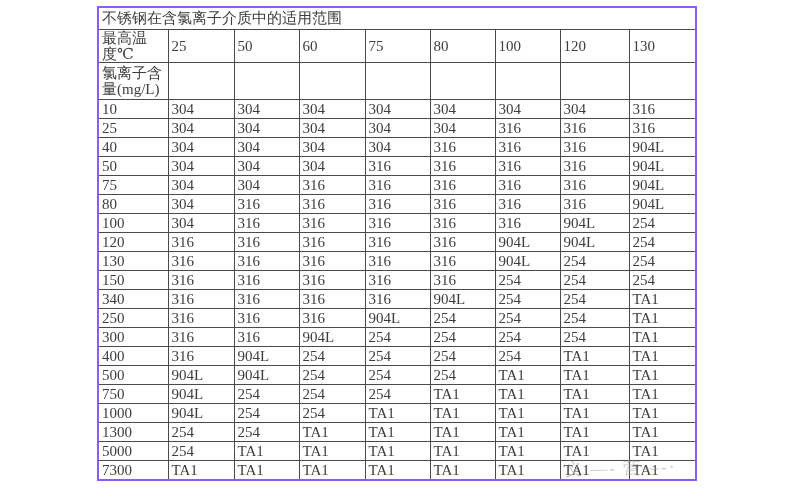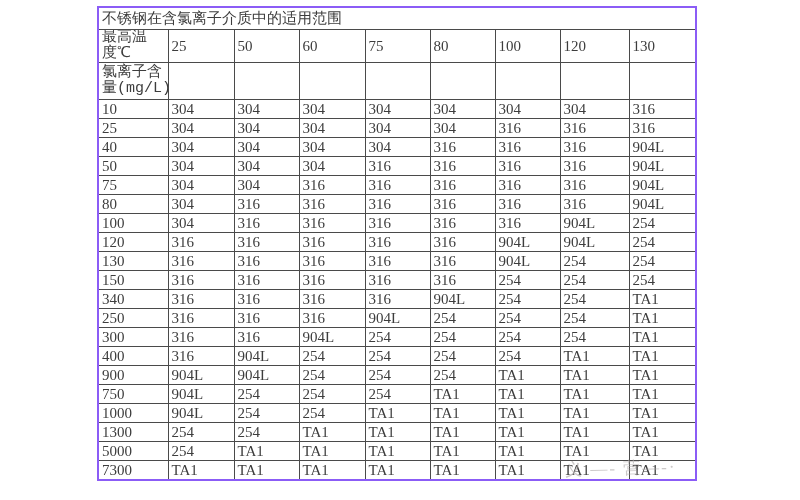--- a/index.html
+++ b/index.html
@@ -40,21 +40,20 @@
     font-size: 15px;
     padding-left: 4px;
   }
   .hdr1 td, .hdr1 th { height: 32px; }
   .hdr2 td, .hdr2 th { height: 36px; margin-top: 15px; }
   .corner-cell, .chloride-hdr {
     font-weight: bold;
     font-size: 14px;
     line-height: 16px;
     white-space: normal;
-    font-family: Liberation Mono, monospace;
   }
   .temp-cell { font-weight: bold; }
   tbody.data td, tbody.data th { height: 18px; }
   .row-label { font-weight: bold; margin-left: 7px; }
   .watermark {
     position: absolute;
     left: 565px;
     top: 456px;
     width: 170px;
     color: #a9a4a4;
@@ -264,21 +263,21 @@
     <td>316</td>
     <td>904L</td>
     <td>254</td>
     <td>254</td>
     <td>254</td>
     <td>254</td>
     <td>TA1</td>
     <td>TA1</td>
   </tr>
         <tr>
-    <th class="row-label">900</th>
+    <th class="row-label">500</th>
     <td>904L</td>
     <td>904L</td>
     <td>254</td>
     <td>254</td>
     <td>254</td>
     <td>TA1</td>
     <td>TA1</td>
     <td>TA1</td>
   </tr>
         <tr>

